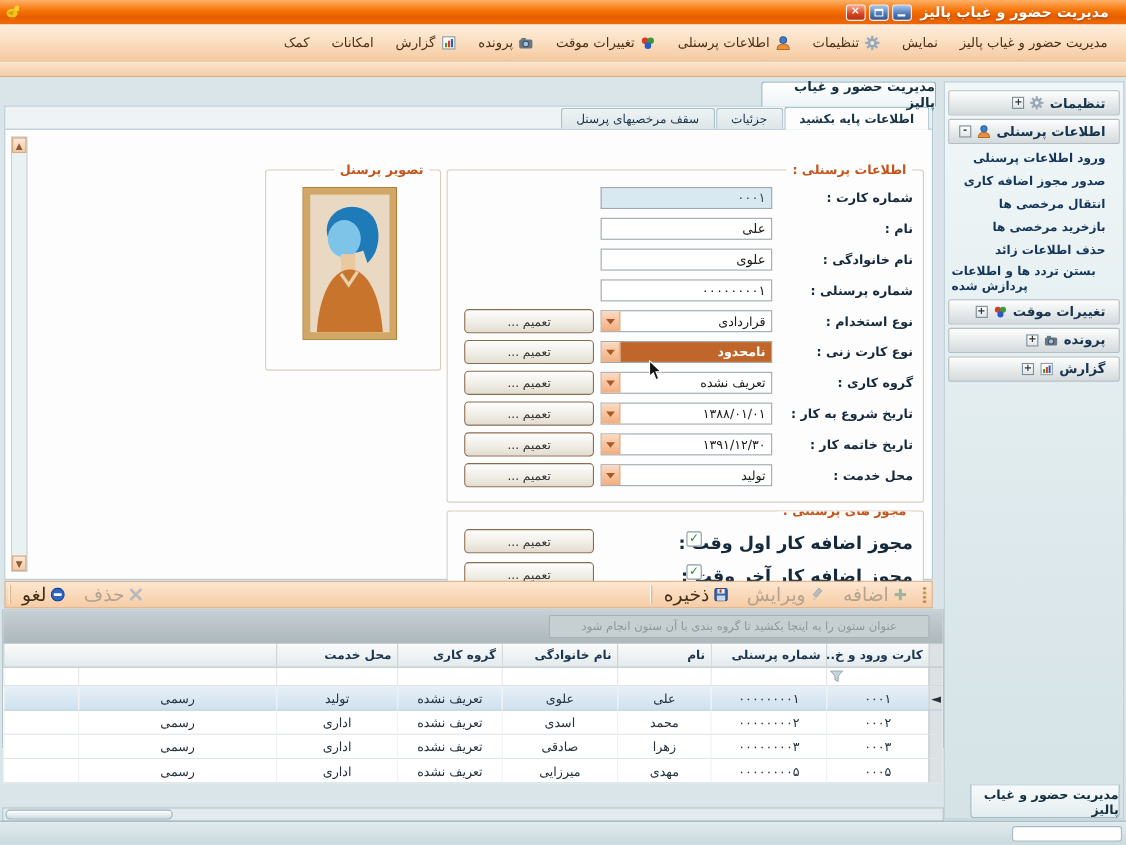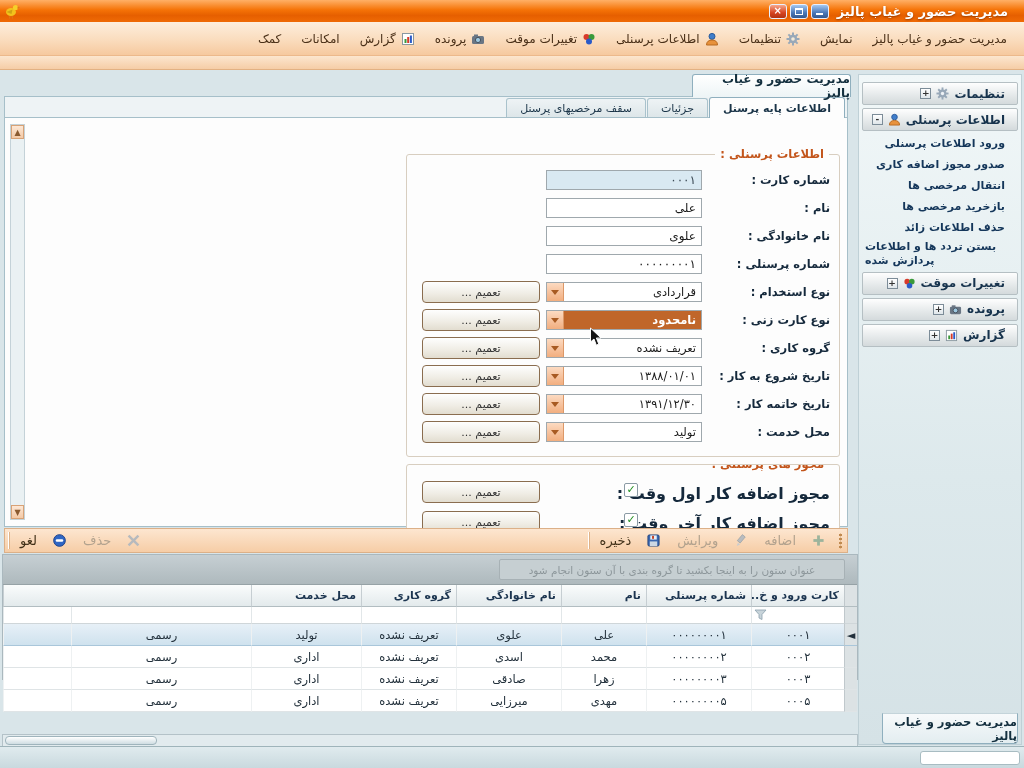--- a/index.html
+++ b/index.html
@@ -54,21 +54,21 @@
 .plabel{position:absolute;right:0;top:5px;font-weight:bold;color:#15293c;font-size:16px;white-space:nowrap}
 .checkbox{position:absolute;right:192px;top:4px;width:14px;height:14px;background:#fff;border:1px solid #8a9aa4;border-radius:2px;display:flex;align-items:center;justify-content:center}
 .checkmark{color:#1f8f1f;font-weight:bold;font-size:11px;line-height:1;margin-top:-1px}
 
 .photo-group{top:36px;right:446px;width:160px;height:183px}
 .photo-frame{position:absolute;top:16px;right:40px;width:84px;height:137px;background:#ead9c2;border:6px solid #d2a765;outline:1px solid #a8803e;box-shadow:inset 0 0 3px rgba(120,80,20,.5)}
 .photo-caption{position:absolute;top:228px;right:446px;width:160px;text-align:center;color:#e07a1e;font-size:11px;font-weight:bold;line-height:1.35}
 
 .edit-toolbar{position:absolute;top:528px;left:4px;right:176px;height:25px;background:linear-gradient(#fde6d0,#f6cda6);border:1px solid #dcb088;display:flex;align-items:center;padding:0 4px;gap:3px;z-index:2}
 .tb-grip{width:5px;height:16px;background-image:radial-gradient(circle,#c08a50 1.2px,transparent 1.7px);background-size:5px 4px;margin-left:3px}
-.tb-btn{display:flex;align-items:center;gap:16px;padding:2px 7px;font-size:13px;color:#403018;border-radius:2px}
+.tb-btn{display:flex;align-items:center;gap:4px;padding:2px 7px;font-size:17px;color:#403018;border-radius:2px}
 .tb-btn.disabled{color:#b2a28e}
 .tb-sep{width:1px;height:17px;background:#dfb288;box-shadow:-1px 0 0 #fff}
 .tb-flex{flex:1}
 
 .grid{position:absolute;top:554px;left:2px;width:856px;height:126px;background:#fff;border:1px solid #aab8be;z-index:2}
 .groupbar{height:30px;background:linear-gradient(#c6cfd3,#aeb9bd);border-bottom:1px solid #96a2a6;position:relative}
 .grouphint{position:absolute;top:4px;right:12px;width:346px;height:21px;background:#c6cfd2;border:1px solid #a7b1b5;border-radius:2px;color:#8d979b;font-size:10.5px;display:flex;align-items:center;justify-content:center;white-space:nowrap;overflow:hidden}
 .grow{display:flex;direction:rtl;width:100%}
 .ghead{height:22px}
 .gfilter{height:17px;background:#fff}
@@ -250,21 +250,21 @@
         </svg>
       </span>
     <span class="expander">+</span>
   </div>
 </div>
 
 <div class="doc-tab">مدیریت حضور و غیاب پالیز</div>
 
 <div class="main-panel">
   <div class="tabstrip">
-    <span class="page-tab active">اطلاعات پایه پرسنل</span>
+    <span class="page-tab active">اطلاعات پایه بکشید</span>
     <span class="page-tab">جزئیات</span>
     <span class="page-tab">سقف مرخصیهای پرسنل</span>
   </div>
 
   <div class="form-area">
 
     <div class="vscroll">
       <span class="vs-btn vs-up">▲</span>
       <span class="vs-btn vs-dn">▼</span>
     </div>
@@ -369,20 +369,34 @@
       </div>
       <div class="prow">
         <span class="plabel">مجوز اضافه کار آخر وقت :</span>
         <span class="checkbox">
             <span class="checkmark">✓</span>
           </span>
         <button class="gbtn">تعمیم ...</button>
       </div>
     </div>
 
+    <div class="groupbox photo-group">
+      <span class="gb-title">تصویر پرسنل</span>
+      <div class="photo-frame">
+        <svg width="72" height="125" viewBox="0 0 72 125">
+          <rect width="72" height="125" fill="#ead9c2"></rect>
+          <ellipse cx="38" cy="32" rx="23" ry="21" fill="#1f7ab8"></ellipse>
+          <path d="M54 18 C66 28 64 52 52 62 L46 44 Z" fill="#1f7ab8"></path>
+          <ellipse cx="31" cy="40" rx="15" ry="17" fill="#7ec4e8"></ellipse>
+          <rect x="28" y="54" width="13" height="16" fill="#e8c9a0"></rect>
+          <path d="M6 125 C8 92 20 68 36 68 C53 68 64 94 66 125 Z" fill="#c8742c"></path>
+          <path d="M28 72 L35 82 L43 70" fill="none" stroke="#e8d0a8" stroke-width="3"></path>
+        </svg>
+      </div>
+    </div>
   </div>
 </div>
 
 <div class="edit-toolbar">
   <span class="tb-grip"></span>
   <span class="tb-btn disabled">
     <span>
         <svg width="13" height="13" viewBox="0 0 14 14">
           <rect x="5.5" y="1.5" width="3" height="11" fill="#9cb49c"></rect>
           <rect x="1.5" y="5.5" width="11" height="3" fill="#9cb49c"></rect>

